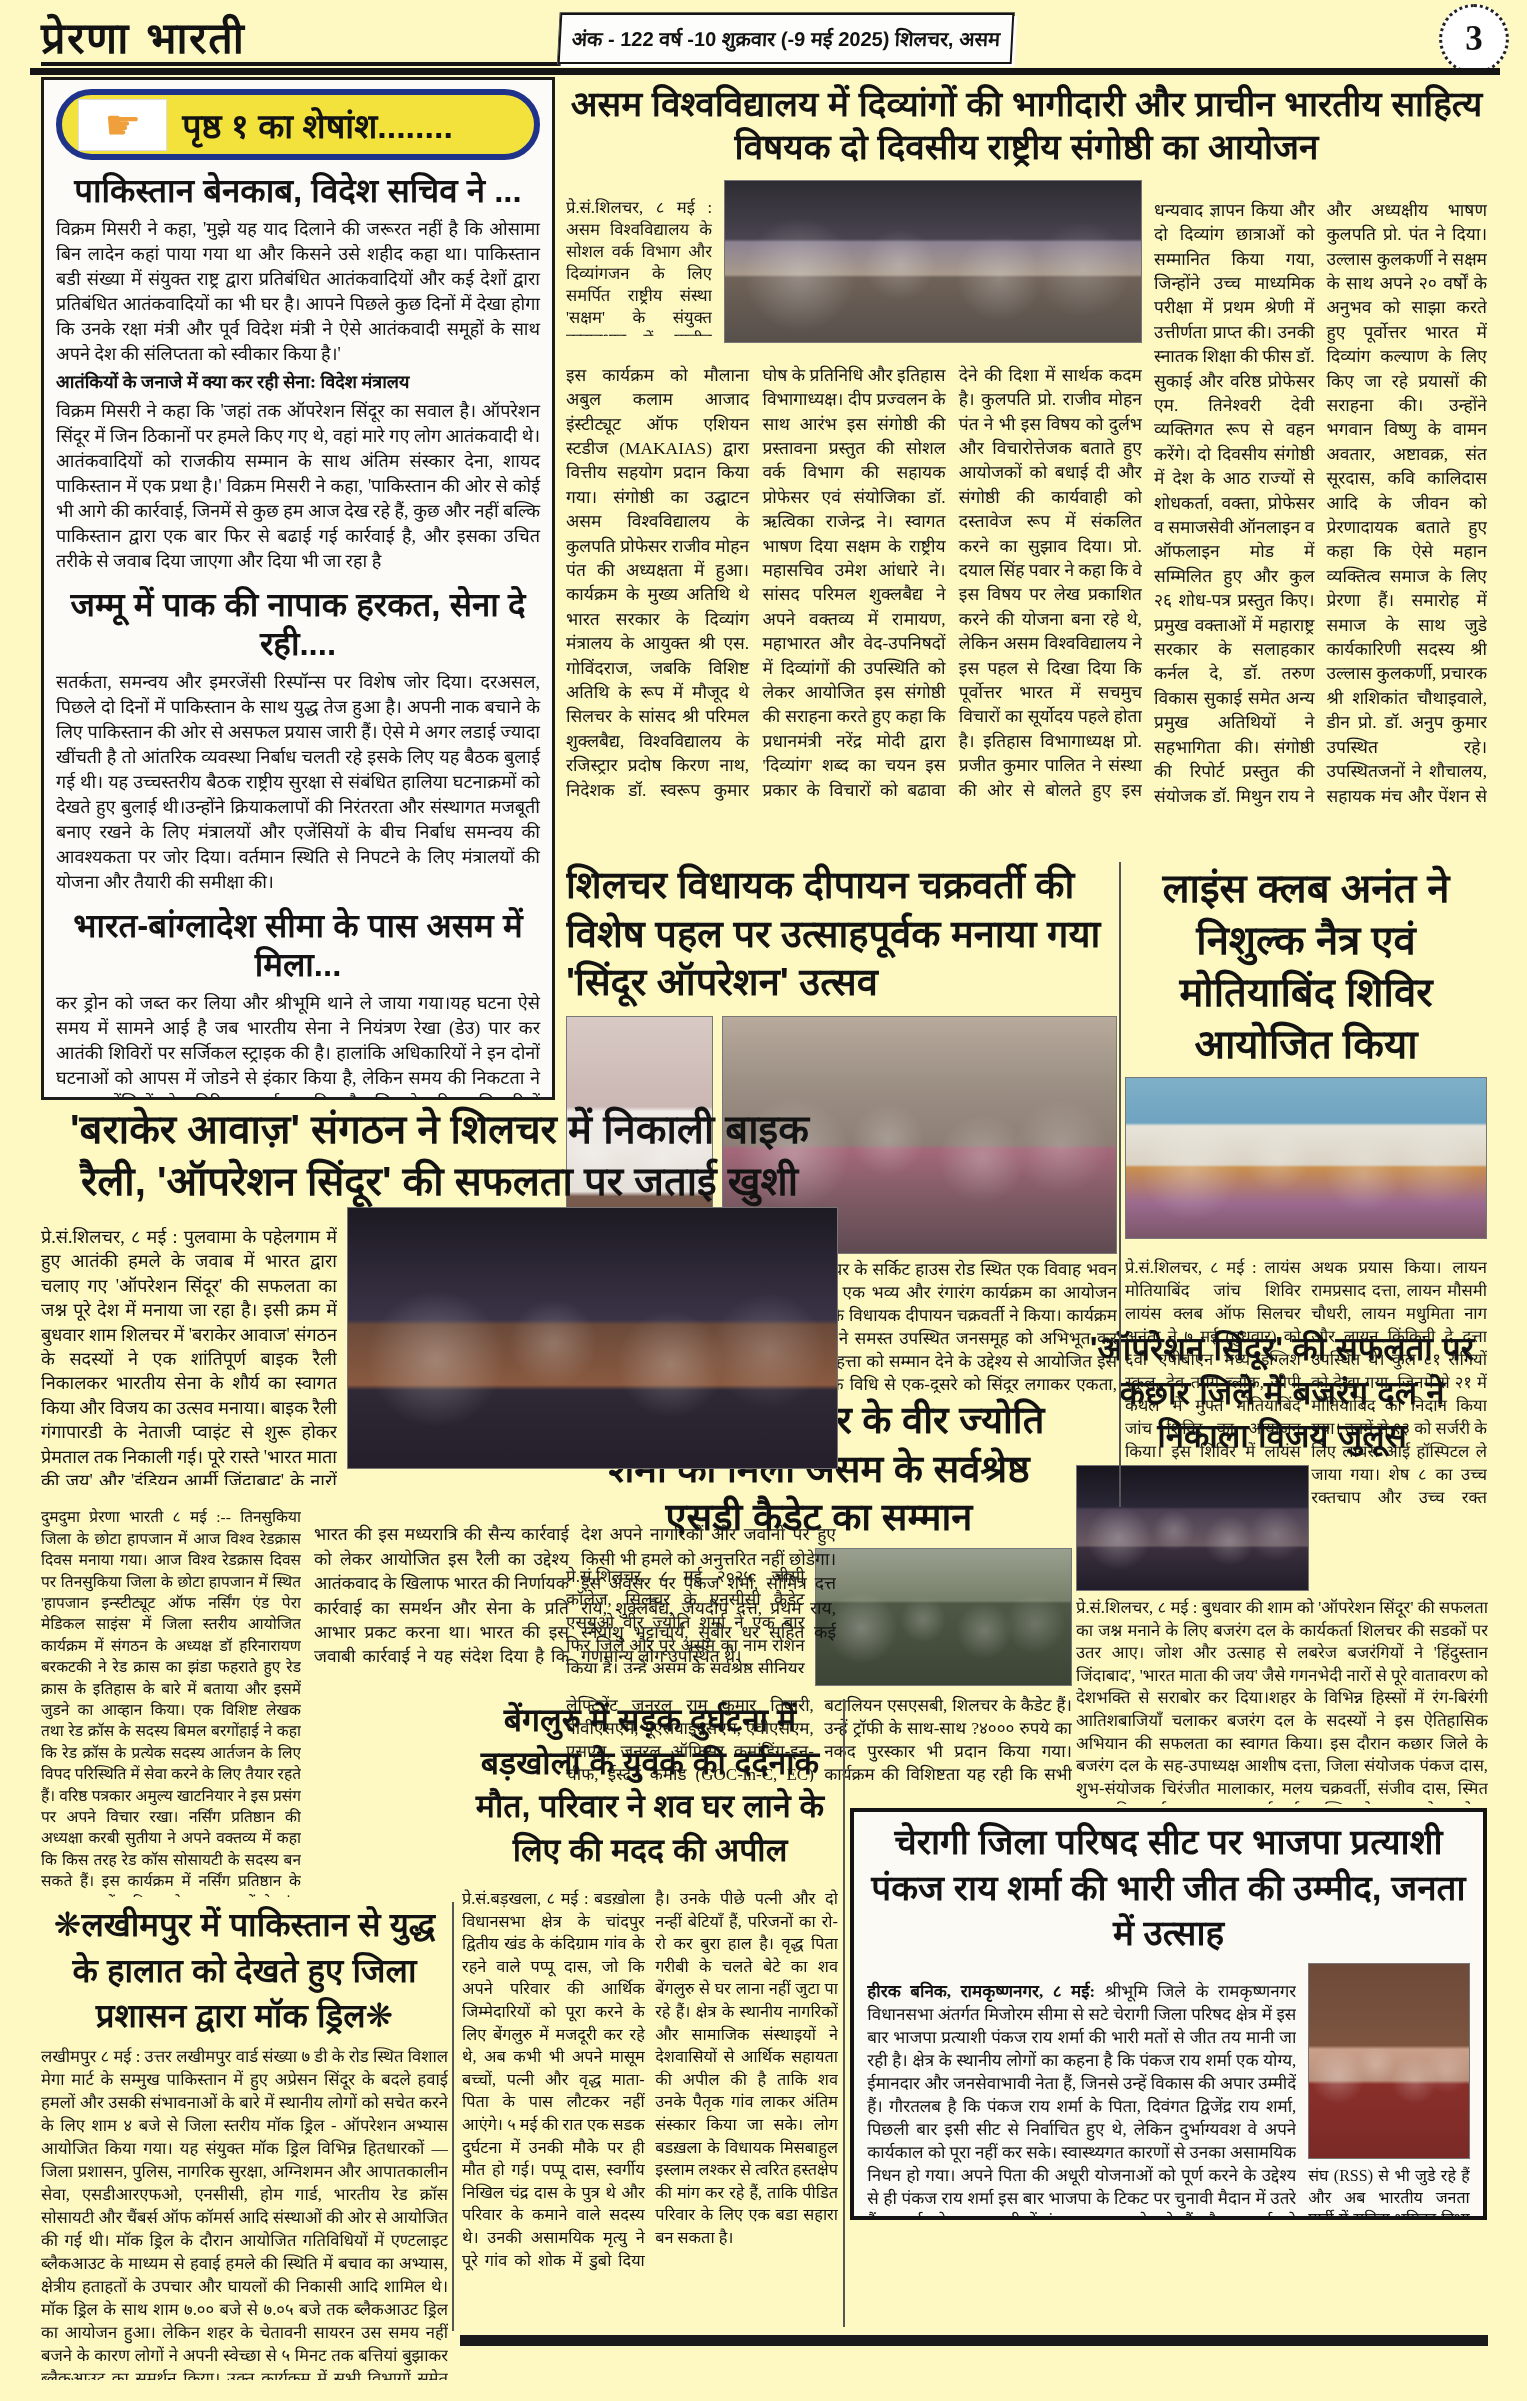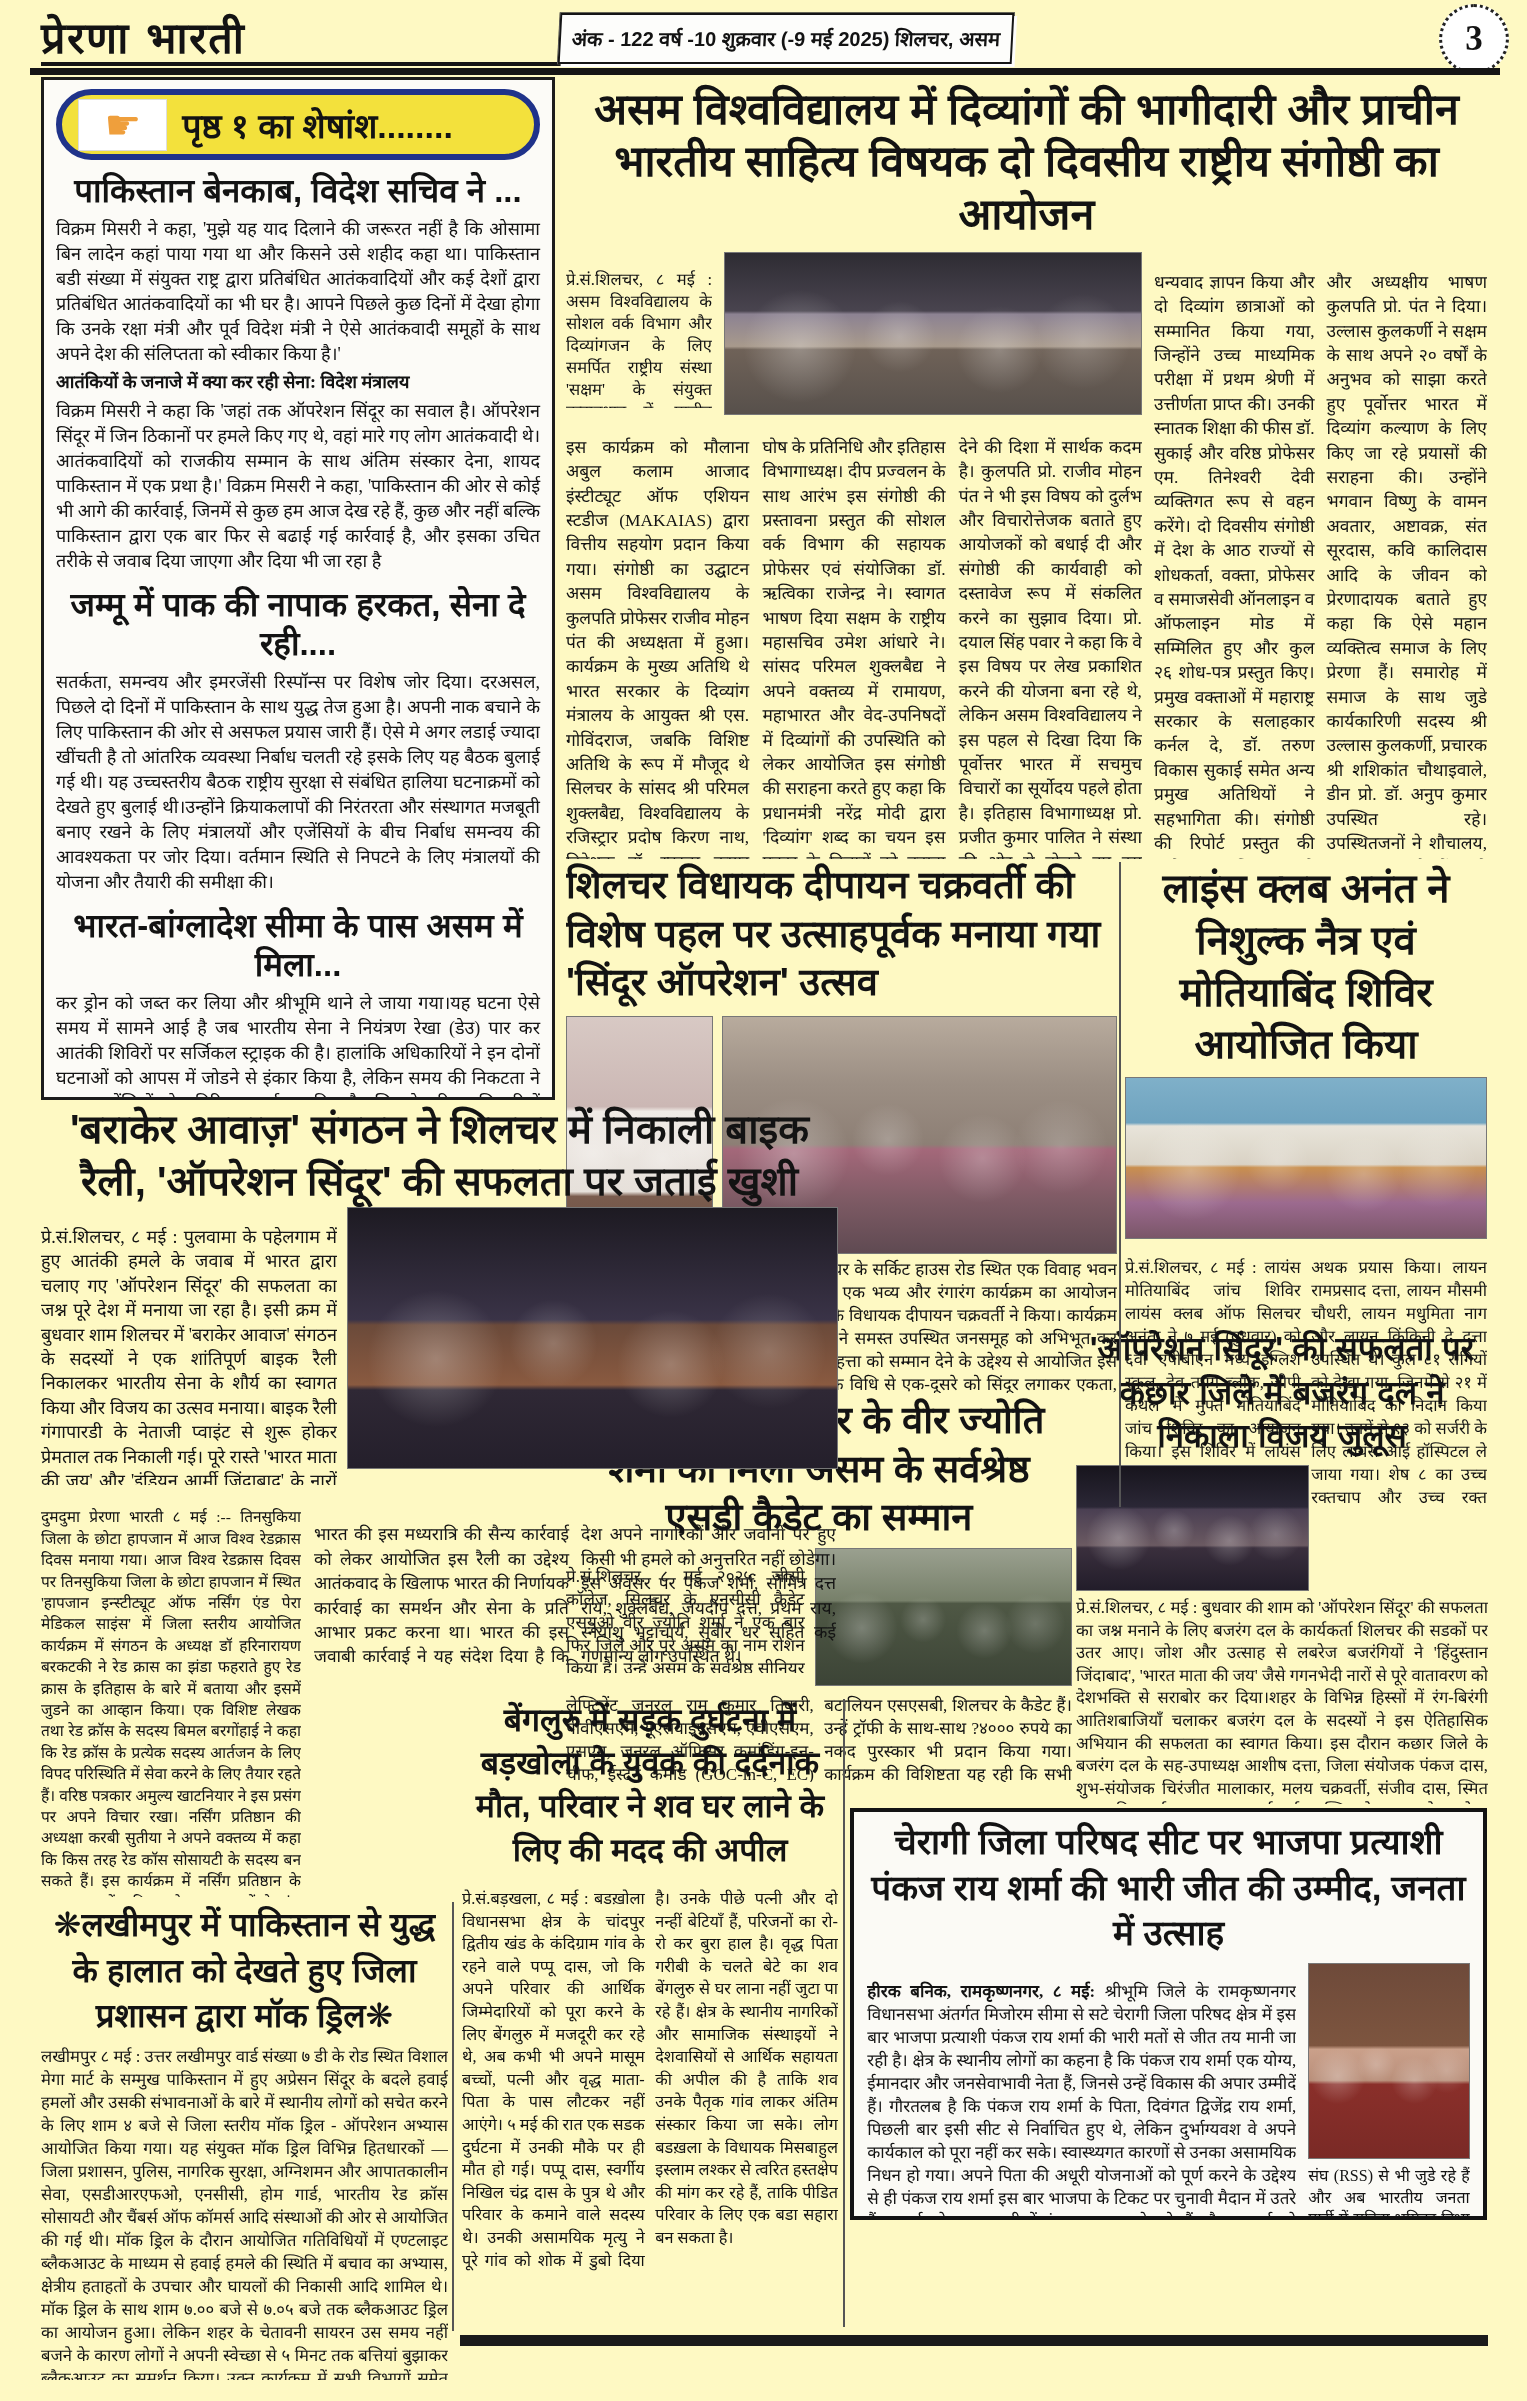--- a/index.html
+++ b/index.html
@@ -34,21 +34,21 @@
   .banner{margin:9px 0 4.4px;height:71px;background:#f3e13c;border:6px solid #20338a;border-radius:37px;
         display:flex;align-items:center;gap:15px;padding:0 16.3px;box-sizing:border-box;}
   .hand-box{width:87px;height:50px;background:#ffffff;display:flex;align-items:center;justify-content:center;
         font-size:41px;color:#ef9f3c;border:0.7px solid #ddd;}
   .banner-label{font-family:"Liberation Sans",sans-serif;font-weight:bold;font-size:34px;}
   .h-big{font-weight:bold;font-size:33px;line-height:1.18;text-align:center;margin:12px 0 6px;}
   #cont-box .body-txt{font-size:18px;line-height:25px;}
   .subhead{font-weight:bold;margin:3px 0 0;font-size:18px;line-height:25px;}
   
   #seminar{left:566px;top:77px;width:921px;height:782px;}
-  #seminar h1{font-size:43px;line-height:1.22;font-weight:bold;text-align:center;margin:6px 0 12px;}
+  #seminar h1{font-size:35px;line-height:1.22;font-weight:bold;text-align:center;margin:6px 0 12px;}
   .sem-grid{display:grid;grid-template-columns:146px 418px 1fr;grid-template-rows:172px auto;column-gap:12px;}
   .sem-col1{grid-row:1;grid-column:1;font-size:16.6px;line-height:22px;text-align:justify;overflow:hidden;}
   .ph-seminar{grid-row:1;grid-column:2;height:161px;
       background:linear-gradient(180deg,#2e2c33 0%,#49444f 36%,#8c8292 38%,#a89a8c 58%,#6f6258 60%,#57504b 100%);}
   .sem-right{grid-row:1 / 3;grid-column:3;column-count:2;column-gap:12px;font-size:17.4px;line-height:24.4px;
       text-align:justify;height:625px;overflow:hidden;}
   .sem-mid{grid-row:2;grid-column:1 / 3;column-count:3;column-gap:13.3px;font-size:17.4px;line-height:24.4px;
       text-align:justify;margin-top:10.4px;height:441px;overflow:hidden;}
   
   #mla{left:566px;top:861px;width:551px;height:532px;}

